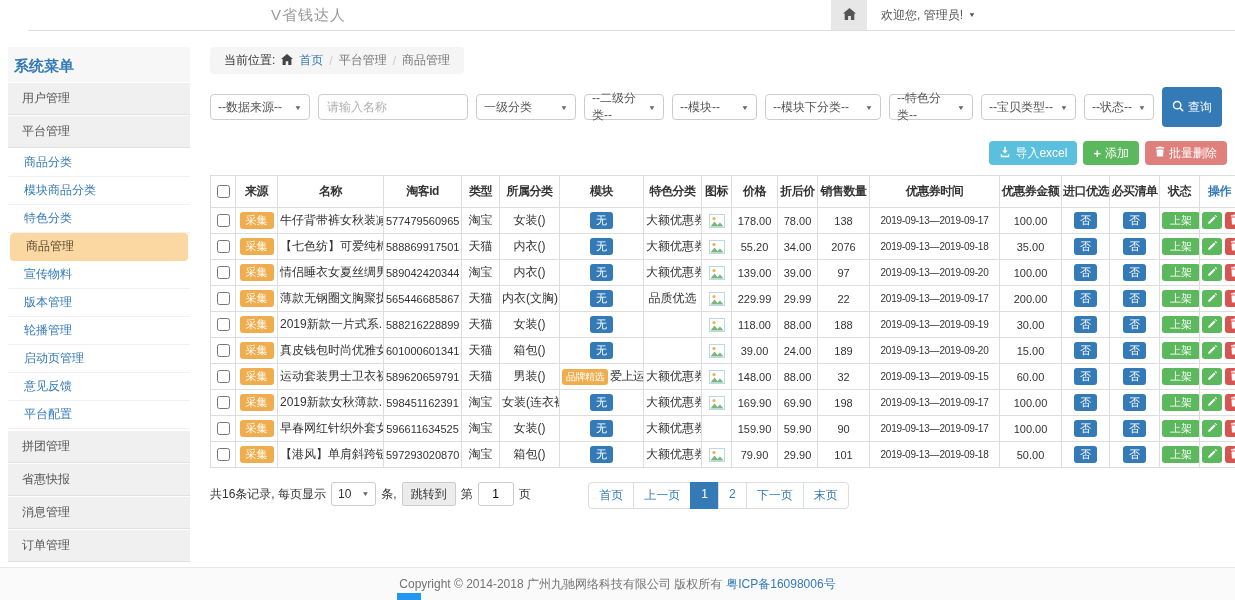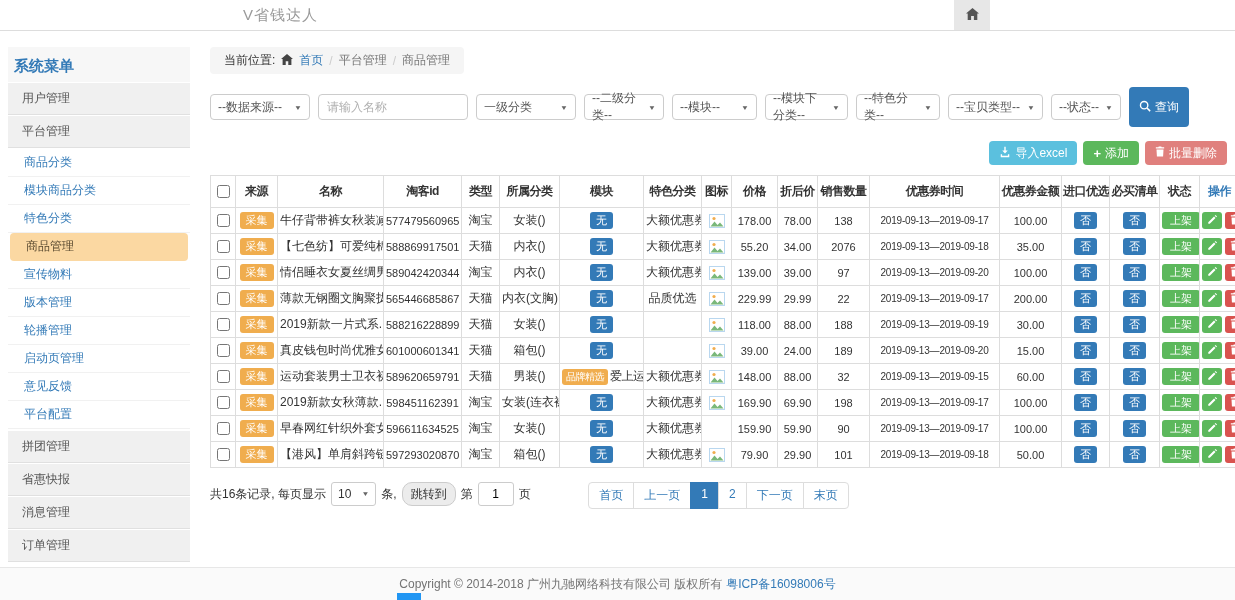--- a/index.html
+++ b/index.html
@@ -2,21 +2,21 @@
 <html><head>
 <meta charset="utf-8">
 <style>
   * { box-sizing: border-box; }
   html,body { margin:0; padding:0; }
   body {
     width:1235px; height:600px; position:relative; overflow:hidden;
     font-family:"Liberation Sans", sans-serif; font-size:12px; color:#333; background:#fff;
   }
   
-  .topbar { height:31px; background:#fff; border-bottom:1px solid #ddd; display:flex; align-items:stretch; }
+  .topbar { height:31px; background:#fff; border-bottom:1px solid #ddd; display:flex; align-items:stretch;margin-left:28px; }
   .topbar-title { margin-left:243px; color:#9a9a9a; font-size:15px; align-self:center; letter-spacing:1px; }
   .topbar-right { margin-left:auto; display:flex; align-items:stretch; margin-right:245px; }
   .home-box { width:36px; background:#e7e7e7; display:flex; align-items:center; justify-content:center; cursor:pointer; }
   .welcome { display:flex; align-items:center; gap:5px; padding:0 14px; color:#555; cursor:pointer; }
   .caret { font-size:8px; color:#555; transform:scaleY(.8); }
   
   .layout { display:flex; padding:16px 8px 0 8px; }
   .sidebar { width:182px; height:515px; overflow:hidden; flex:none; background:#f7f7f7; }
   .side-heading { color:#337ab7; font-size:15px; font-weight:bold; padding:10px 6px 6px 6px; }
   .side-main { background:#f0f0f0; border-top:1px solid #fff; border-bottom:1px solid #e0e0e0; padding:7px 14px; color:#555; cursor:pointer; }
@@ -59,21 +59,21 @@
   .badge-sm { font-size:10px; padding:2px 4px; letter-spacing:-0.5px; }
   .module-extra { margin-left:2px; letter-spacing:-0.5px; }
   .op-btn { display:inline-flex; align-items:center; justify-content:center; width:20px; height:17px; border-radius:3px; border:none; cursor:pointer; vertical-align:middle; padding:0; }
   .op-edit { background:#5cb85c; margin-right:3px; }
   .op-del  { background:#d9534f; }
   .icon-cell-img { display:inline-flex; vertical-align:middle; }
   
   .pg-row { position:relative; margin-top:14px; height:28px; }
   .pg-left { position:absolute; left:0; top:0; display:flex; align-items:center; gap:5px; color:#333; }
   .pp-select { border:1px solid #ccc; border-radius:3px; height:24px; display:flex; align-items:center; padding:0 6px; gap:5px; background:#fff; cursor:pointer; }
-  .jump-btn { background:#ececec; border:1px solid #ccc; border-radius:10px; height:24px; padding:0 8px; color:#333; font-size:12px; cursor:pointer; font-family:"Liberation Sans",sans-serif; }
+  .jump-btn { background:#ececec; border:1px solid #ccc; border-radius:2px; height:24px; padding:0 8px; color:#333; font-size:12px; cursor:pointer; font-family:"Liberation Sans",sans-serif; }
   .jump-input { width:36px; height:24px; border:1px solid #ccc; border-radius:3px; text-align:center; font-size:12px; font-family:"Liberation Sans",sans-serif; }
   .pager { display:flex; justify-content:center; }
   .page-btn { border:1px solid #ddd; background:#fff; color:#337ab7; padding:4px 10px; font-size:12px; margin-left:-1px; cursor:pointer; }
   .page-btn:first-child { border-radius:4px 0 0 4px; margin-left:0; }
   .page-btn:last-child  { border-radius:0 4px 4px 0; }
   .page-btn.active { background:#337ab7; border-color:#337ab7; color:#fff; }
   
   .footer { position:absolute; left:0; right:0; bottom:0; height:33px; background:#fafafa; border-top:1px solid #e7e7e7; display:flex; align-items:center; justify-content:center; color:#737373; gap:4px; }
   .footer .icp { color:#337ab7; cursor:pointer; }
   .blue-artifact { position:absolute; left:397px; bottom:0; width:24px; height:7px; background:#2196f3; }
@@ -83,20 +83,24 @@
 
 <div class="topbar">
   <div class="topbar-title">V省钱达人</div>
   <div class="topbar-right">
     <div class="home-box">
       <span>
         <svg width="13" height="12" viewBox="0 0 13 12">
             <path fill="#555" d="M6.5 0L0 5.5h1.7V12h3.4V8h2.8v4h3.4V5.5H13z"></path>
           </svg>
       </span>
+    </div>
+    <div class="welcome">
+      <span>欢迎您, 管理员!</span>
+      <span class="caret">▼</span>
     </div>
   </div>
 </div>
 
 <div class="layout">
 
   <aside class="sidebar">
     <div class="side-heading">系统菜单</div>
     <div id="sidebar-menu">
         <div class="side-main">用户管理</div>
@@ -146,21 +150,21 @@
           <span class="fsel-caret">▼</span>
         </div>
         <div class="fselect" style="width: 80px;">
           <span>--二级分类--</span>
           <span class="fsel-caret">▼</span>
         </div>
         <div class="fselect" style="width: 85px;">
           <span>--模块--</span>
           <span class="fsel-caret">▼</span>
         </div>
-        <div class="fselect" style="width: 83px;">
+        <div class="fselect" style="width: 116px;">
           <span>--模块下分类--</span>
           <span class="fsel-caret">▼</span>
         </div>
         <div class="fselect" style="width: 84px;">
           <span>--特色分类--</span>
           <span class="fsel-caret">▼</span>
         </div>
         <div class="fselect" style="width: 95px;">
           <span>--宝贝类型--</span>
           <span class="fsel-caret">▼</span>

